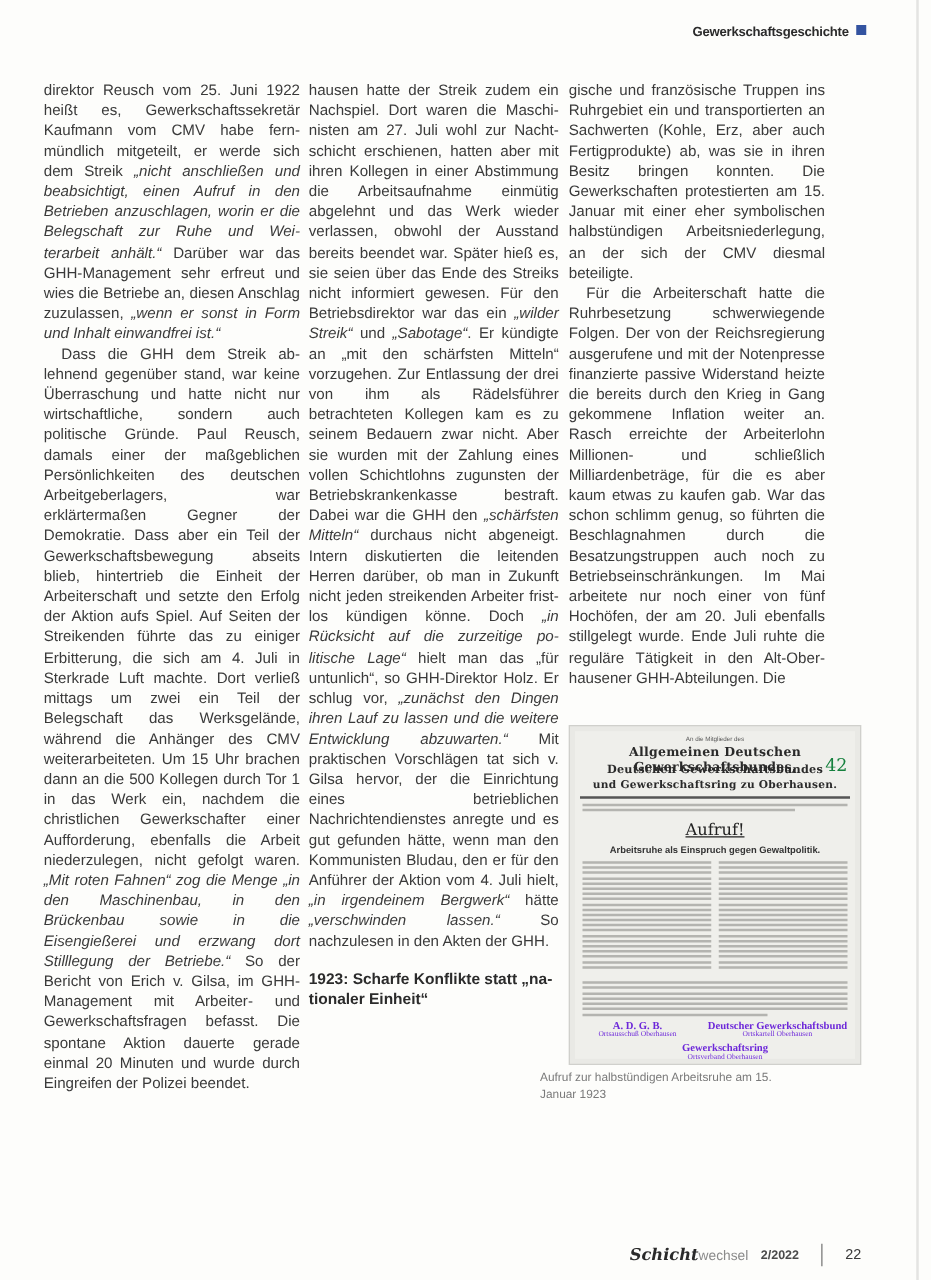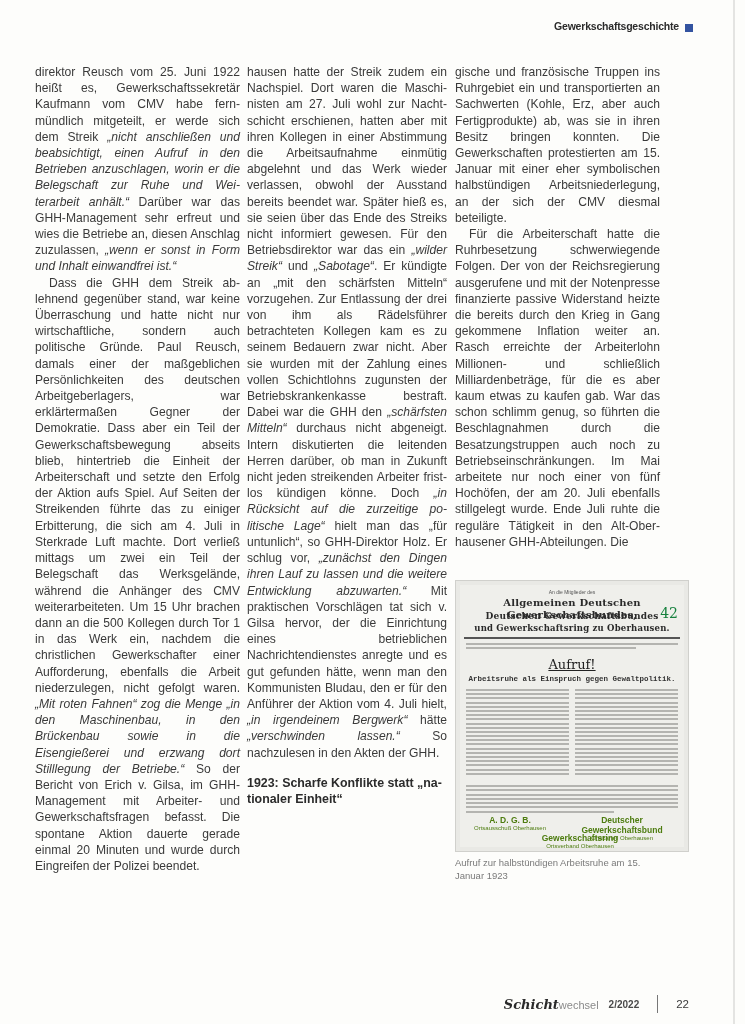--- a/index.html
+++ b/index.html
@@ -7,21 +7,21 @@
     width:745px; height:1024px; position:relative; overflow:hidden;
     background:#fdfdfb;
     font-family:"Liberation Sans", sans-serif;
     color:#3a3a3a;
   }
   .edge { position:absolute; right:10px; top:0; width:2px; height:1024px; background:#e4e4e2; }
   .header {
     position:absolute; right:52px; top:20px;
     font-family:"Liberation Sans", sans-serif; font-weight:bold;
     font-size:10.5px; letter-spacing:-0.2px; color:#2b2b2b;
-    display:flex; align-items:flex-end; gap:6px;
+    display:flex; align-items:flex-start; gap:6px;
   }
   .header .sq { width:8px; height:8px; background:#3353a0; display:inline-block; }
   .col {
     position:absolute; top:64px;
     font-size:12.1px; line-height:16.2px; text-align:justify;
     hyphens:manual;
   }
   .col p { margin:0; }
   .col p.ind { text-indent:14px; }
   .col1 { left:35px; width:205px; }
@@ -44,26 +44,26 @@
     font-size:10px; line-height:12px; letter-spacing:0.2px;
   }
   .fig-num { position:absolute; right:6px; top:20px; font-size:14px; color:#15803d; font-family:"DejaVu Serif", serif; }
   .rule { position:absolute; left:4px; right:4px; height:2px; background:#555; }
   .fig-lines { position:absolute; left:6px; right:6px; }
   .fig-lines div { height:2px; background:#b4b4b0; margin-bottom:2.3px; }
   .fig-cols { position:absolute; display:flex; gap:6px; left:6px; right:6px; }
   .fig-cols .c { flex:1; }
   .fig-cols .c div { height:2px; background:#b4b4b0; margin-bottom:2.2px; }
   .fig-aufruf { position:absolute; top:72px; width:100%; text-align:center; font-family:"DejaVu Serif", serif; font-weight:normal; font-size:13px; color:#222; text-decoration:underline; }
-  .fig-sub { position:absolute; top:90px; width:100%; text-align:center; font-family:Liberation Mono, monospace; font-weight:bold; font-size:7.5px; color:#333; }
-  .sig { position:absolute; text-align:center; font-family:Liberation Sans, sans-serif; color:#4d7c0f; }
+  .fig-sub { position:absolute; top:90px; width:100%; text-align:center; font-family:Liberation Sans, sans-serif; font-weight:bold; font-size:7.5px; color:#333; }
+  .sig { position:absolute; text-align:center; font-family:Liberation Serif, serif; color:#6d28d9; }
   .sig .n { font-weight:bold; font-size:8.5px; }
   .sig .o { font-size:6px; }
   .caption {
-    position:absolute; left:455px; top:856px; width:210px;
+    position:absolute; left:432px; top:856px; width:210px;
     font-size:9.5px; line-height:13px; color:#7a7a7a;
   }
   .footer {
     position:absolute; top:995px; right:56px; display:flex; align-items:center; gap:8px;
   }
   .brand-a { font-family:"DejaVu Serif", serif; font-weight:bold; font-style:italic; font-size:13px; color:#2a2a2a; }
   .brand-b { font-size:11px; color:#8a8a8a; }
   .issue { font-size:10px; color:#4a4a4a; font-weight:bold; margin-left:2px; }
   .sep { width:1px; height:18px; background:#777; margin:0 10px; }
   .page { font-size:11.5px; color:#3a3a3a; }

